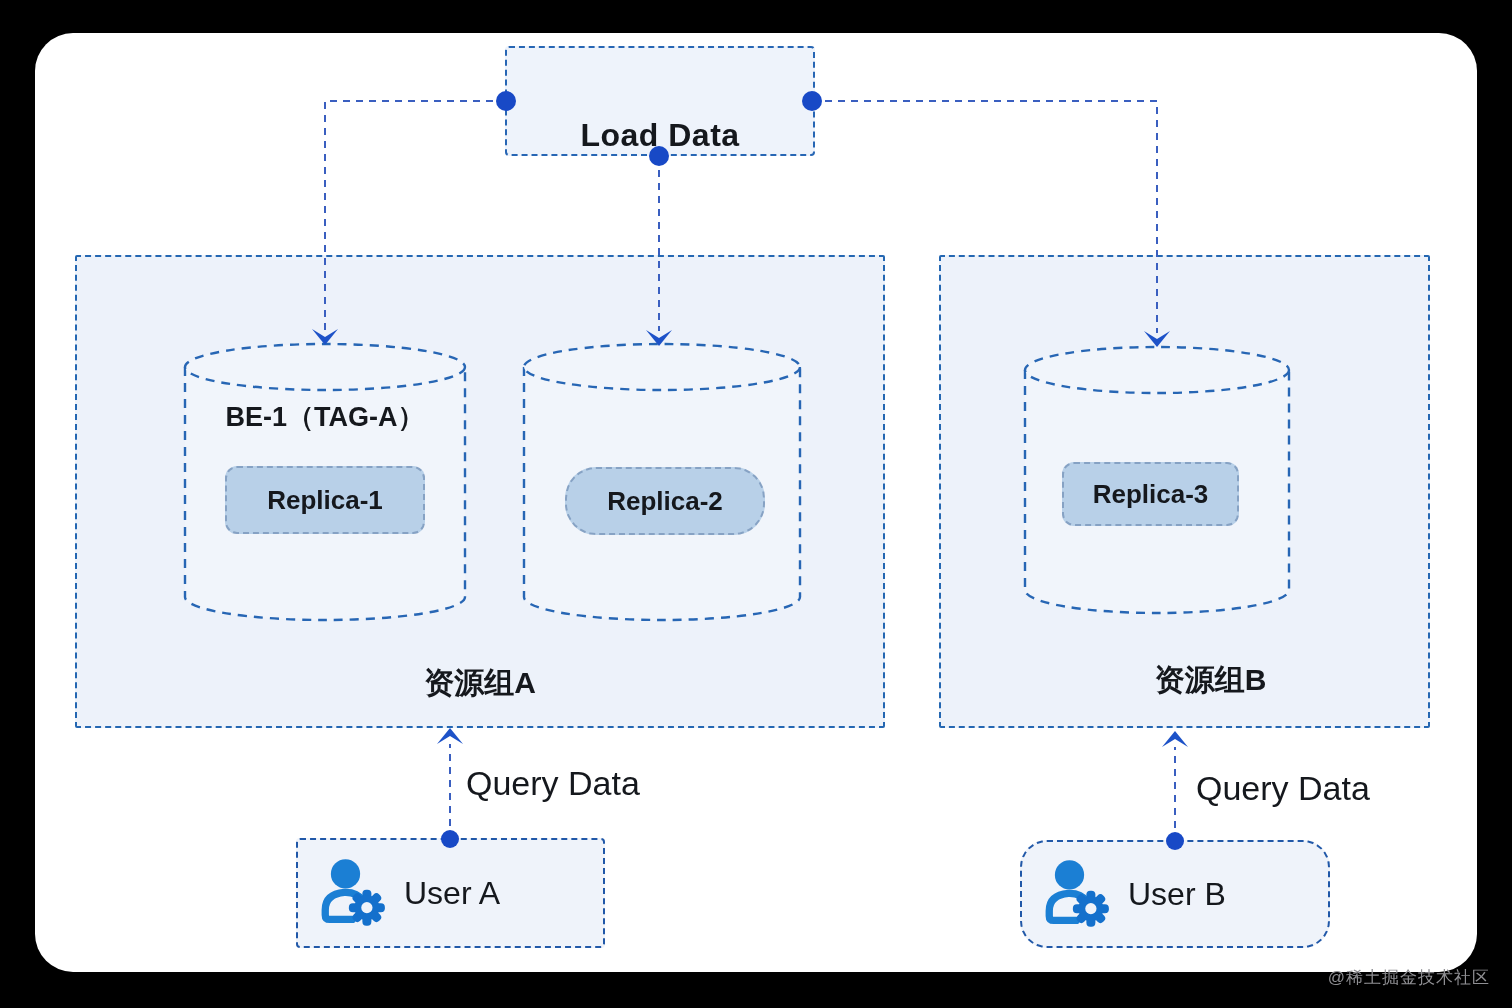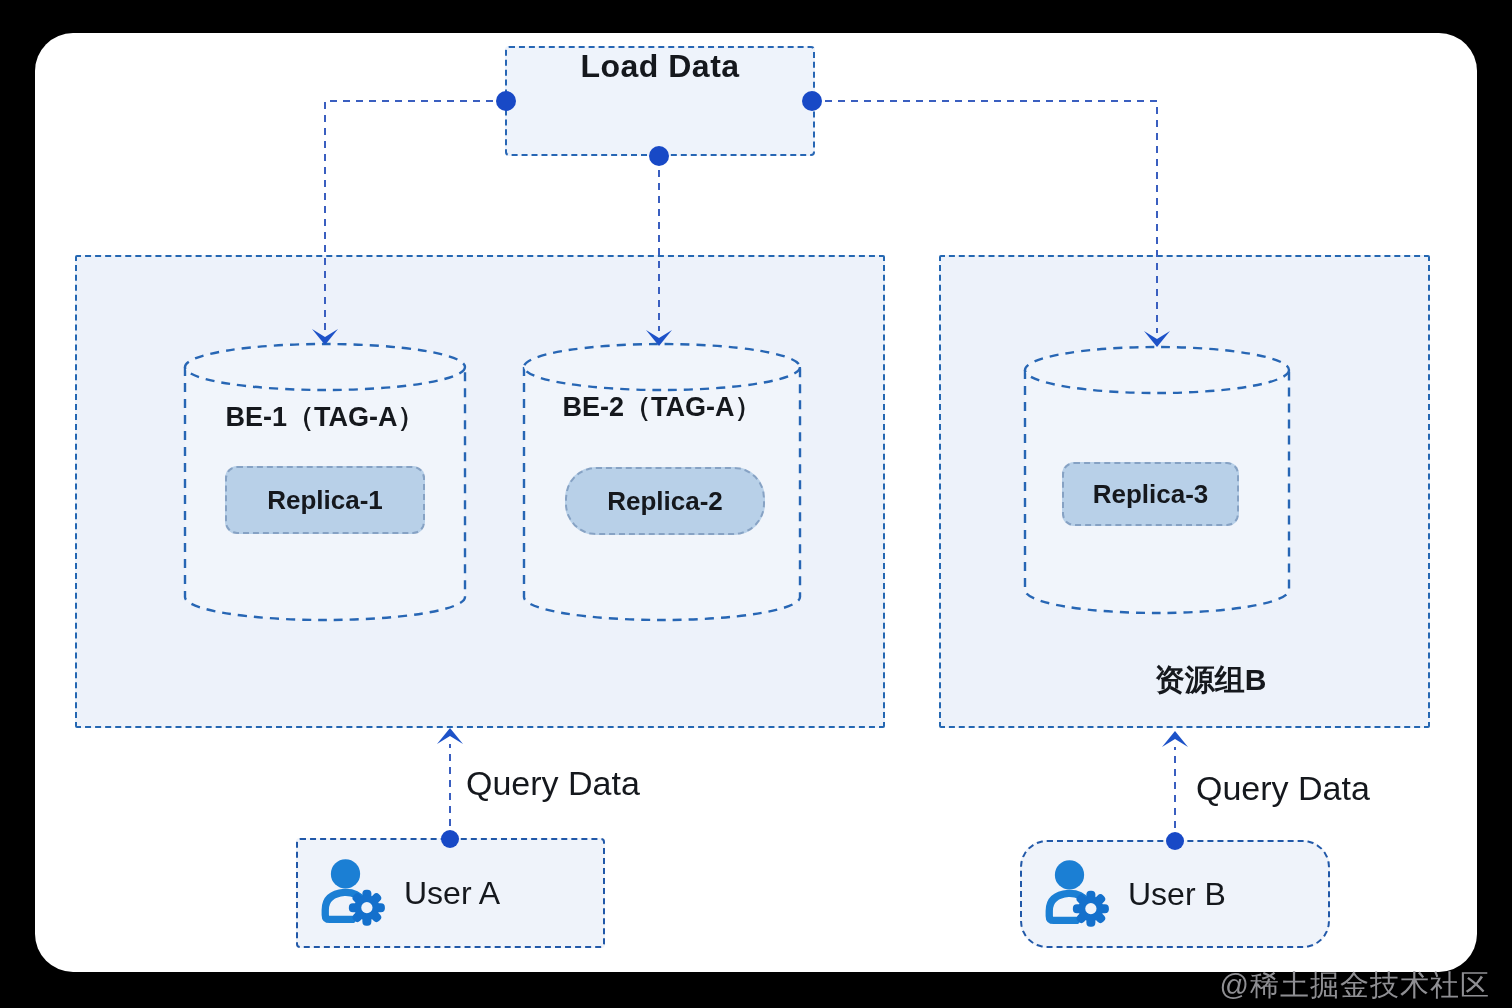--- a/index.html
+++ b/index.html
@@ -14,21 +14,21 @@
   
   .dash-box{
     position:absolute;border:2px dashed #2766b4;background:#eef3fb;
     box-sizing:border-box;border-radius:4px;
   }
   .group-box{
     position:absolute;border:2px dashed #2467b2;background:#edf2fa;
     box-sizing:border-box;border-radius:2px;z-index:1;
   }
   #load-box{left:505px;top:46px;width:310px;height:110px;z-index:1;
-    display:flex;align-items:flex-start;justify-content:center;}
+    display:flex;align-items:flex-end;justify-content:center;}
   #load-box .t{font-size:32px;font-weight:700;color:#15181d;letter-spacing:.5px;}
   #group-a{left:75px;top:255px;width:810px;height:473px;}
   #group-b{left:939px;top:255px;width:491px;height:473px;}
   .group-label{
     position:absolute;z-index:3;font-size:30px;font-weight:700;color:#15181d;
     text-align:center;
   }
   #group-a-label{left:75px;top:663px;width:810px;}
   #group-b-label{left:939px;top:660px;width:491px;padding-left:26px;}
   .svg-layer{position:absolute;left:0;top:0;z-index:2;pointer-events:none;}
@@ -57,21 +57,21 @@
     position:absolute;border:2px dashed #2158a8;background:#eff3fa;
     box-sizing:border-box;border-radius:4px;z-index:1;
     display:flex;align-items:center;
   }
   #user-a-box{left:296px;top:838px;width:309px;height:110px;}
   #user-b-box{left:1020px;top:840px;width:310px;height:108px;border-radius:27px;}
   .user-icon{width:72px;height:74px;margin-left:16px;flex:0 0 auto;}
   .user-label{font-size:32px;font-weight:500;color:#15181d;margin-left:18px;}
   .watermark{
     position:absolute;right:22px;top:966px;z-index:4;
-    font-size:29px;color:#8f8f93;letter-spacing:1px;
+    font-size:17px;color:#8f8f93;letter-spacing:1px;
   }
 </style>
 </head>
 <body>
 
 <div class="stage">
   <div class="card"></div>
 
   <div class="group-box" id="group-a"></div>
   <div class="group-box" id="group-b"></div>
@@ -113,26 +113,26 @@
     <path fill="#1d52c8" d="M1162,747 L1175,731 L1188,747 L1175,739 Z"></path>
 
     <circle cx="506" cy="101" r="10" fill="#1849c6"></circle>
     <circle cx="812" cy="101" r="10" fill="#1849c6"></circle>
     <circle cx="659" cy="156" r="10" fill="#1849c6"></circle>
     <circle cx="450" cy="839" r="9" fill="#1849c6"></circle>
     <circle cx="1175" cy="841" r="9" fill="#1849c6"></circle>
   </svg>
 
   <div class="be-title" id="be1-title">BE-1（TAG-A）</div>
-  <div class="be-title" id="be2-title">BE-2（TAG-A）</div>
 
   <div class="replica" id="replica-1">Replica-1</div>
   <div class="replica" id="replica-2">Replica-2</div>
   <div class="replica" id="replica-3">Replica-3</div>
 
+  <div class="group-label" id="group-a-label">资源组A</div>
   <div class="group-label" id="group-b-label">资源组B</div>
 
   <div class="query-label" id="query-a">Query Data</div>
   <div class="query-label" id="query-b">Query Data</div>
 
   <div class="user-box" id="user-a-box">
     <svg class="user-icon" viewBox="0 0 64 64">
       <circle cx="28" cy="15" r="13" fill="#1b7fd4"></circle>
       <path d="M44,39 Q38,31 27,31.5 Q10,33 10,47 L10,51.5 Q10,55.5 14,55.5 L34,55.5" fill="none" stroke="#1b7fd4" stroke-width="6.5" stroke-linecap="round"></path>
       <g>

